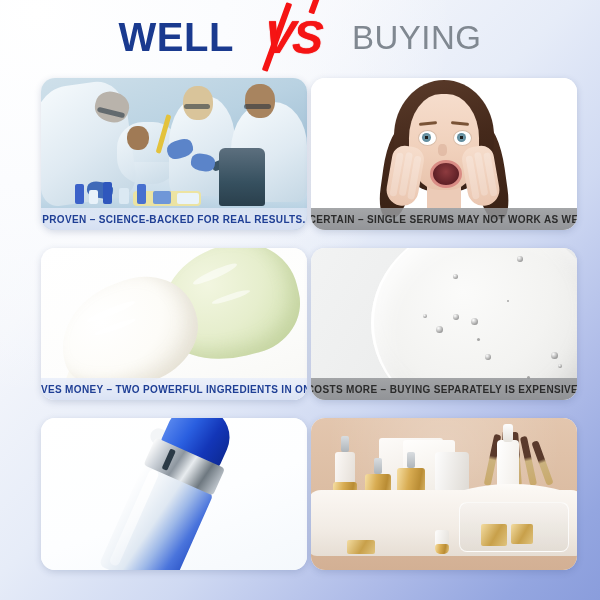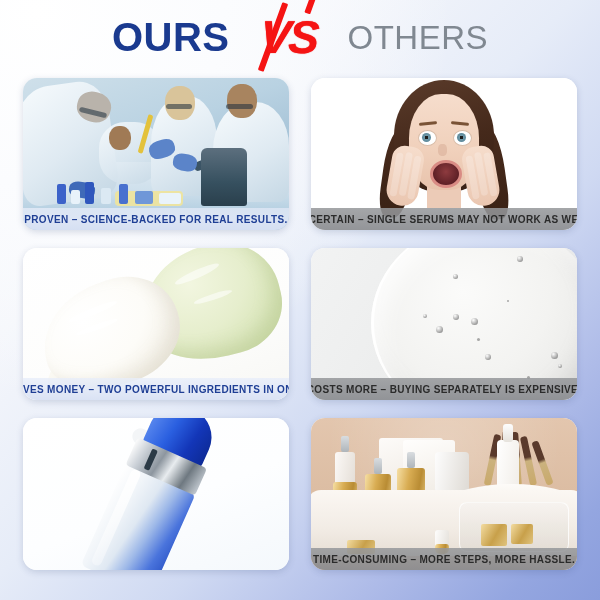--- a/index.html
+++ b/index.html
@@ -47,21 +47,21 @@
   }
 
   
   .grid{position:absolute;left:23px;top:78px;width:554px;height:500px;}
   .card{
     position:absolute;width:266px;height:152px;
     border-radius:14px;overflow:hidden;
     background:#fff;
     box-shadow:0 2px 7px rgba(40,60,110,.18);
   }
-  .col-l{left:0;}
+  .col-l{left:18px;}
   .col-r{left:288px;}
   .row-1{top:0;}
   .row-2{top:170px;}
   .row-3{top:340px;}
 
   .photo{position:absolute;left:0;top:0;width:100%;height:100%;}
 
   .caption{
     position:absolute;left:0;bottom:0;width:100%;height:22px;
     display:flex;align-items:center;justify-content:center;
@@ -237,27 +237,27 @@
     background:radial-gradient(ellipse at 50% 40%,#e7b4a4,#cf8e7e);border-radius:50%;}
   .organizer .gbox{position:absolute;border-radius:2px;
     background:linear-gradient(120deg,#f3dca1,#c8a04a 55%,#e0c47f);}
 </style>
 </head>
 <body>
 
 <div id="stage">
 
   <div class="header">
-    <div class="hdr-ours">OURS</div>
+    <div class="hdr-ours">WELL</div>
     <div class="hdr-vs-wrap">
       <div class="slash slash-a"></div>
       <div class="slash slash-b"></div>
       <div class="hdr-vs">VS</div>
     </div>
-    <div class="hdr-others">OTHERS</div>
+    <div class="hdr-others">BUYING</div>
   </div>
 
   <div class="grid">
 
     <div class="card col-l row-1">
       <div class="photo lab">
         <div class="bench"></div>
         <div class="coat c1"></div>
         <div class="coat c4"></div>
         <div class="coat c2"></div>
@@ -392,17 +392,16 @@
         <div class="pal"></div>
         <div class="tray"></div>
         <div class="drawer"></div>
 
         <div class="gbox" style="left:170px;bottom:24px;width:26px;height:22px;"></div>
         <div class="gbox" style="left:200px;bottom:26px;width:22px;height:20px;"></div>
         <div class="gbox" style="left:36px;bottom:16px;width:28px;height:14px;"></div>
         <div class="pump clear" style="left:124px;bottom:16px;width:14px;height:24px;"></div>
         <div class="pump gold" style="left:124px;bottom:16px;width:14px;height:10px;"></div>
       </div>
-      <div class="caption cap-others">TIME-CONSUMING – MORE STEPS, MORE HASSLE.</div>
     </div>
 
   </div>
 </div>
 
 </body></html>

